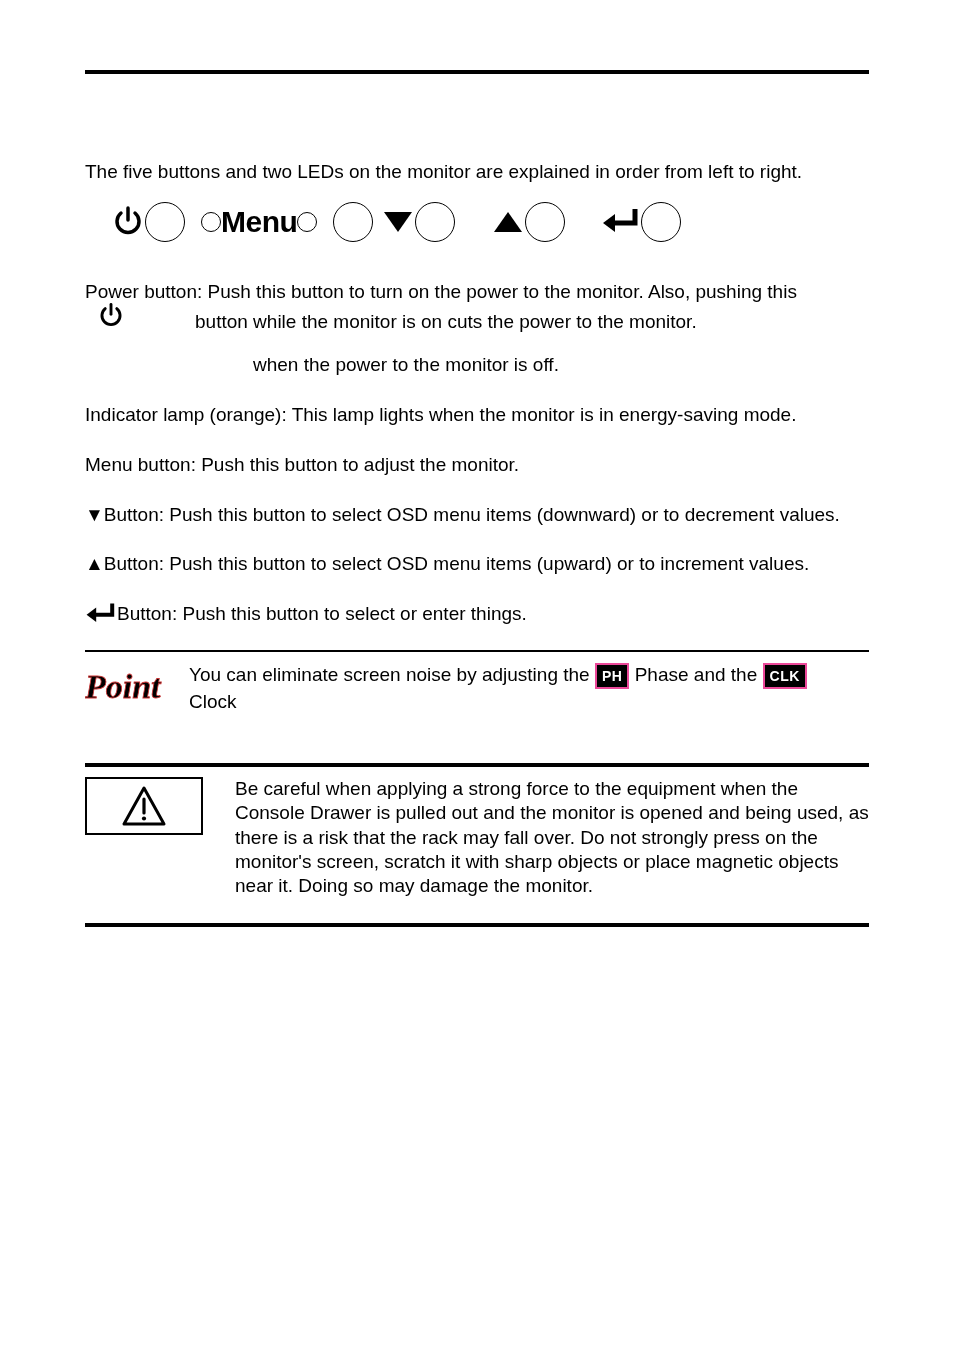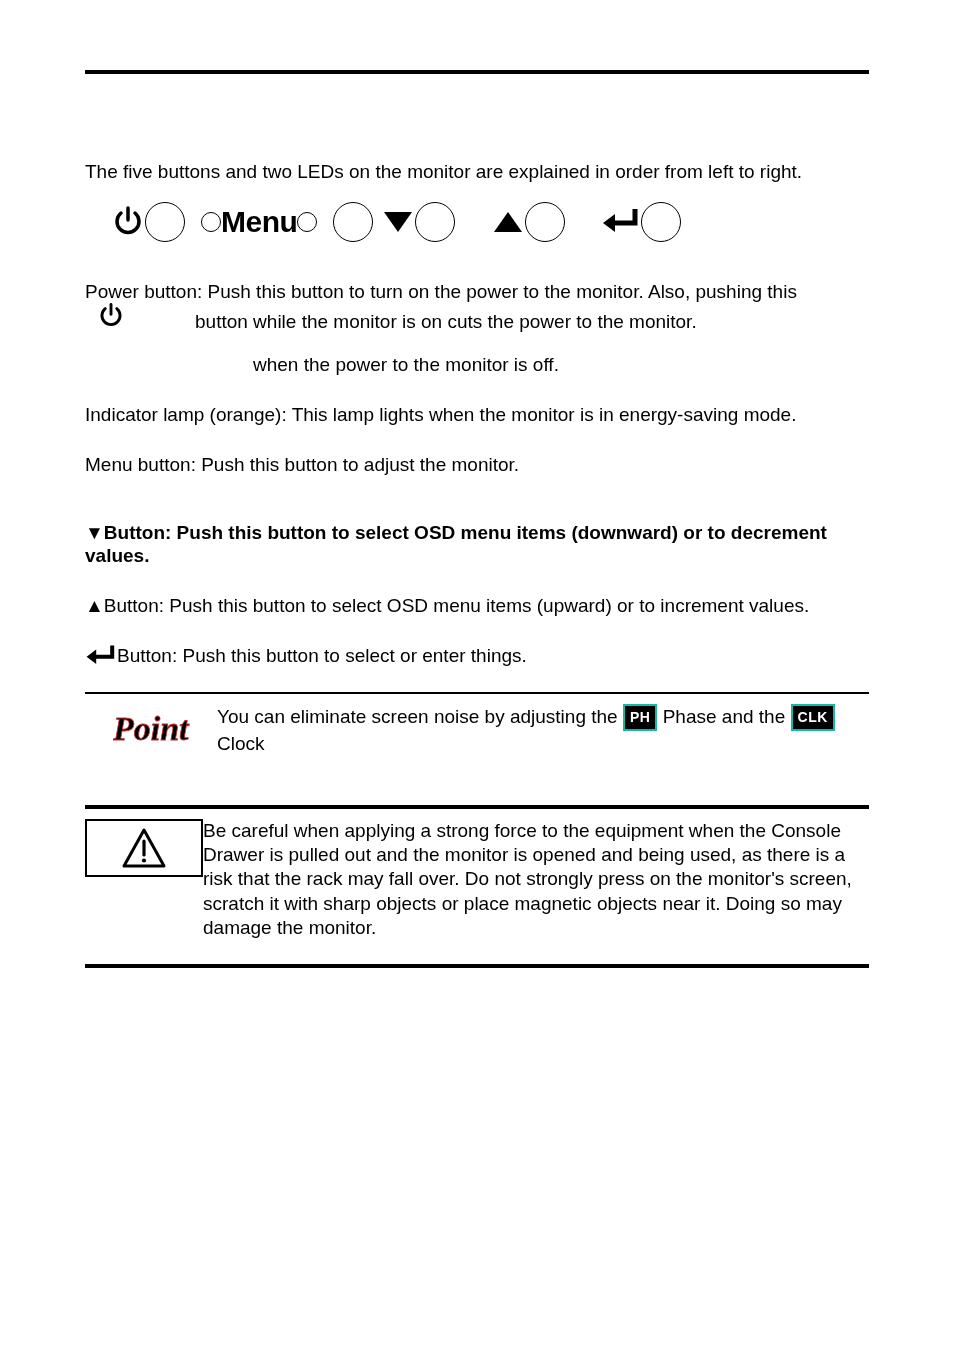--- a/index.html
+++ b/index.html
@@ -33,32 +33,32 @@
       width: 20px; height: 20px; border: 1.6px solid #000; border-radius: 50%;
       background: #fff;
     }
     .menu-label { font-family: Arial, sans-serif; font-size: 30px; font-weight: bold; letter-spacing: -0.5px; }
     svg { display: block; }
     .desc-block { margin-bottom: 20px; }
     .hanging { padding-left: 110px; margin-top: 6px; }
     .float-icon { position: absolute; left: 0; top: 22px; }
     .rel { position: relative; }
     .enter-row { display: flex; align-items: center; gap: 0; margin-bottom: 24px; }
-    .point-section { display: flex; align-items: flex-start; gap: 18px; margin-top: 10px; margin-bottom: 48px; margin-left: 28px; }
+    .point-section { display: flex; align-items: flex-start; gap: 18px; margin-top: 10px; margin-bottom: 48px; }
     .point-text { flex: 1; line-height: 1.35; }
     .badge {
       display: inline-block;
       background: #000; color: #fff;
       font-family: Arial, sans-serif; font-weight: bold; font-size: 14px;
       padding: 2px 5px;
-      border: 2px solid #14b8a6;
+      border: 2px solid #ec4899;
       vertical-align: middle;
       letter-spacing: 0.5px;
     }
-    .caution-wrap { display: flex; align-items: flex-start; gap: 0; margin-top: 10px; margin-bottom: 24px; }
+    .caution-wrap { display: flex; align-items: flex-start; gap: 32px; margin-top: 10px; margin-bottom: 24px; }
     .caution-icon-box {
       border: 2px solid #000; width: 118px; height: 58px;
       display: flex; align-items: center; justify-content: center;
       flex-shrink: 0;
     }
     .caution-text { flex: 1; line-height: 1.28; }
     .point-icon-svg { flex-shrink: 0; }
   </style>
 </head>
 <body>
@@ -137,21 +137,21 @@
 </div>
 
 <div class="desc-block" style="margin-top:6px;">
   <div style="padding-left:168px;">when the power to the monitor is off.</div>
 </div>
 
 <div class="desc-block" style="margin-top:26px;">Indicator lamp (orange): This lamp lights when the monitor is in energy-saving mode.</div>
 
 <div class="desc-block" style="margin-top:26px;">Menu button: Push this button to adjust the monitor.</div>
 
-<div class="desc-block" style="margin-top:44px;font-weight:bold;">▼Button: Push this button to select OSD menu items (downward) or to decrement values.</div>
+<div class="desc-block" style="margin-top:26px;">▼Button: Push this button to select OSD menu items (downward) or to decrement values.</div>
 
 <div class="desc-block" style="margin-top:26px;">▲Button: Push this button to select OSD menu items (upward) or to increment values.</div>
 
 <div class="enter-row" style="margin-top:26px;">
   <svg width="32" height="24" viewBox="0 0 40 30">
     <path d="M34 2 L34 16 L10 16" stroke="#000" stroke-width="5" fill="none"></path>
     <polygon points="14,7 14,25 2,16" fill="#000"></polygon>
   </svg>
   <span>Button: Push this button to select or enter things.</span>
 </div>

